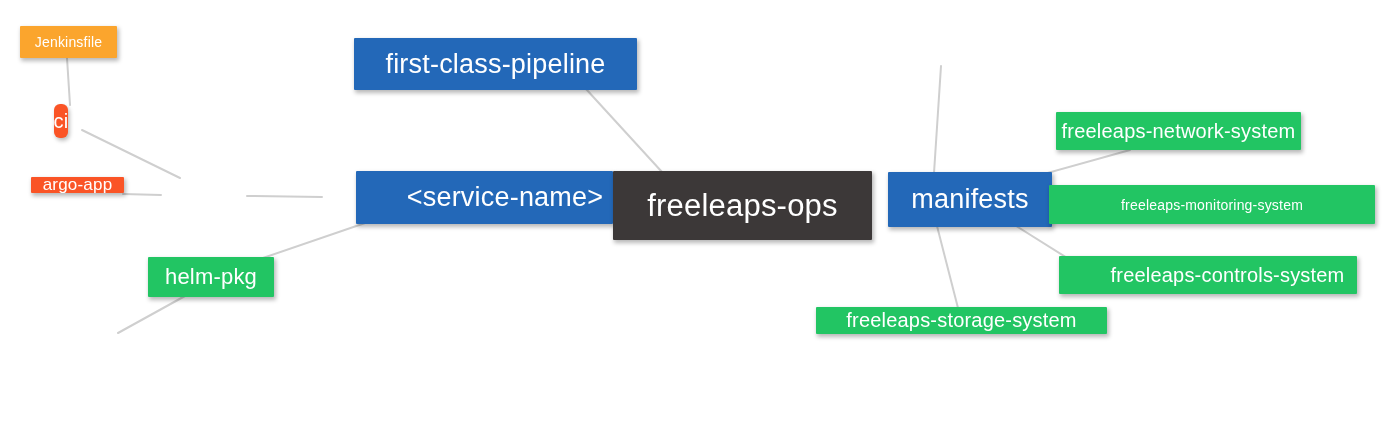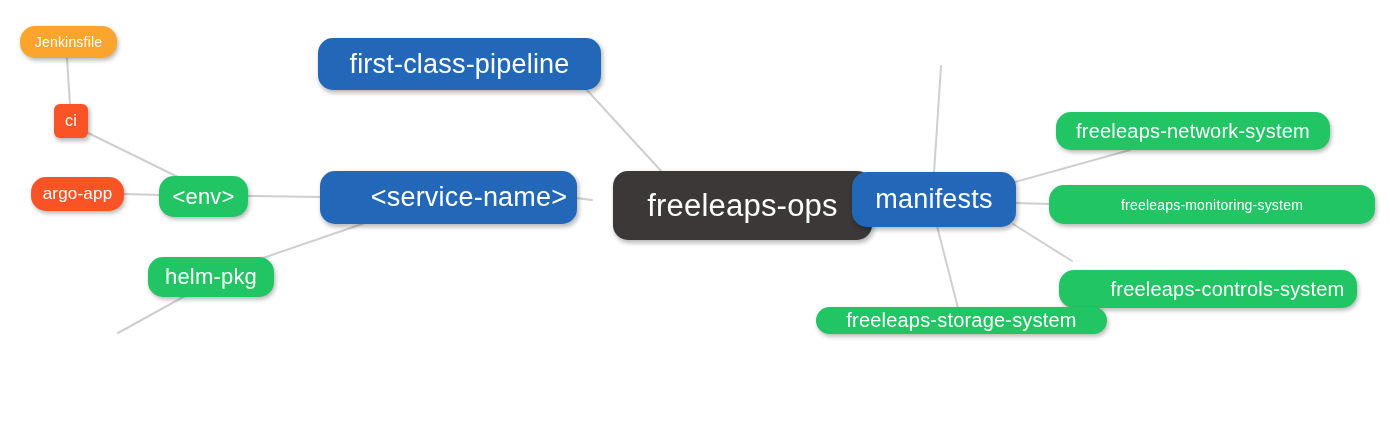--- a/index.html
+++ b/index.html
@@ -28,26 +28,26 @@
   }
   .node {
     position: absolute;
     z-index: 2;
     display: flex;
     align-items: center;
     justify-content: center;
     color: #ffffff;
     white-space: nowrap;
     box-sizing: border-box;
-    border-radius: 15px;
+    border-radius: 1px;
     box-shadow: 1.5px 2.5px 4px rgba(0,0,0,0.28);
     cursor: default;
     letter-spacing: 0.2px;
   }
-  .c-blue   { background: #2368b8; }
+  .c-blue   { background: #2368b8; margin-left: 36px; }
   .c-green  { background: #22c563; }
   .c-orange { background: #fba52d; }
   .c-red    { background: #fa5426; }
   .c-dark   { background: #3c3838; }
 </style>
 </head>
 <body>
 
 <div class="canvas">
 
@@ -63,39 +63,38 @@
     <line x1="847" y1="199" x2="854" y2="199"></line>
     <line x1="941" y1="66" x2="934" y2="173"></line>
     <line x1="1015" y1="182" x2="1130" y2="150"></line>
     <line x1="1015" y1="203" x2="1051" y2="204"></line>
     <line x1="1013" y1="224" x2="1072" y2="261"></line>
     <line x1="937" y1="226" x2="958" y2="308"></line>
   </svg>
 
   <div class="node c-orange" style="left:20px;  top:26px;  width:97px;  height:32px; font-size:14px;">Jenkinsfile</div>
 
-  <div class="node c-red" style="left:54px;  top:104px; width:34px;  height:34px; font-size:16px; border-radius:6px;">ci</div>
+  <div class="node c-red" style="left:54px;  top:104px; width:14px;  height:34px; font-size:20px; border-radius:6px;">ci</div>
 
-  <div class="node c-red" style="left:31px;  top:177px; width:93px;  height:34px; font-size:17px;">argo-app</div>
+  <div class="node c-red" style="left:31px;  top:177px; width:93px;  height:16px; font-size:17px;">argo-app</div>
 
-  <div class="node c-green" style="left:159px; top:176px; width:89px;  height:41px; font-size:22px;">&lt;env&gt;</div>
 
   <div class="node c-green" style="left:148px; top:257px; width:126px; height:40px; font-size:22px;">helm-pkg</div>
 
 
   <div class="node c-blue" style="left:318px; top:38px;  width:283px; height:52px; font-size:27px;">first-class-pipeline</div>
 
   <div class="node c-blue" style="left:320px; top:171px; width:257px; height:53px; font-size:27px;padding-left:41px;">&lt;service-name&gt;</div>
 
   <div class="node c-dark" style="left:589px; top:171px; width:259px; height:69px; font-size:31px;margin-left:24px;">freeleaps-ops</div>
 
   <div class="node c-blue" style="left:852px; top:172px; width:164px; height:55px; font-size:27px;">manifests</div>
 
 
-  <div class="node c-green" style="left:1056px;top:112px; width:274px; height:38px; font-size:20px;">freeleaps-network-system</div>
+  <div class="node c-green" style="left:1056px;top:112px; width:245px; height:38px; font-size:20px;">freeleaps-network-system</div>
 
   <div class="node c-green" style="left:1049px;top:185px; width:326px; height:39px; font-size:14px;">freeleaps-monitoring-system</div>
 
-  <div class="node c-green" style="left:1059px;top:270px; width:298px; height:38px; font-size:20px;padding-left:39px;">freeleaps-controls-system</div>
+  <div class="node c-green" style="left:1059px;top:256px; width:298px; height:38px; font-size:20px;padding-left:39px;">freeleaps-controls-system</div>
 
   <div class="node c-green" style="left:816px; top:307px; width:291px; height:27px; font-size:20px;">freeleaps-storage-system</div>
 
 </div>
 
 </body></html>

